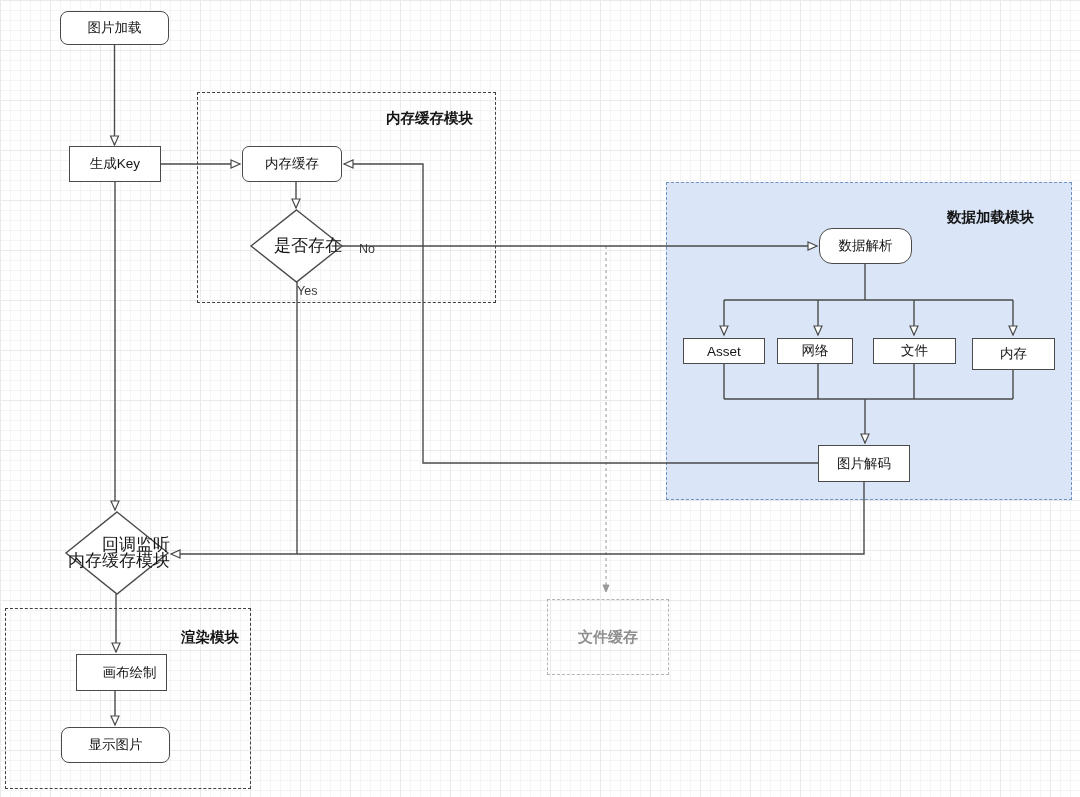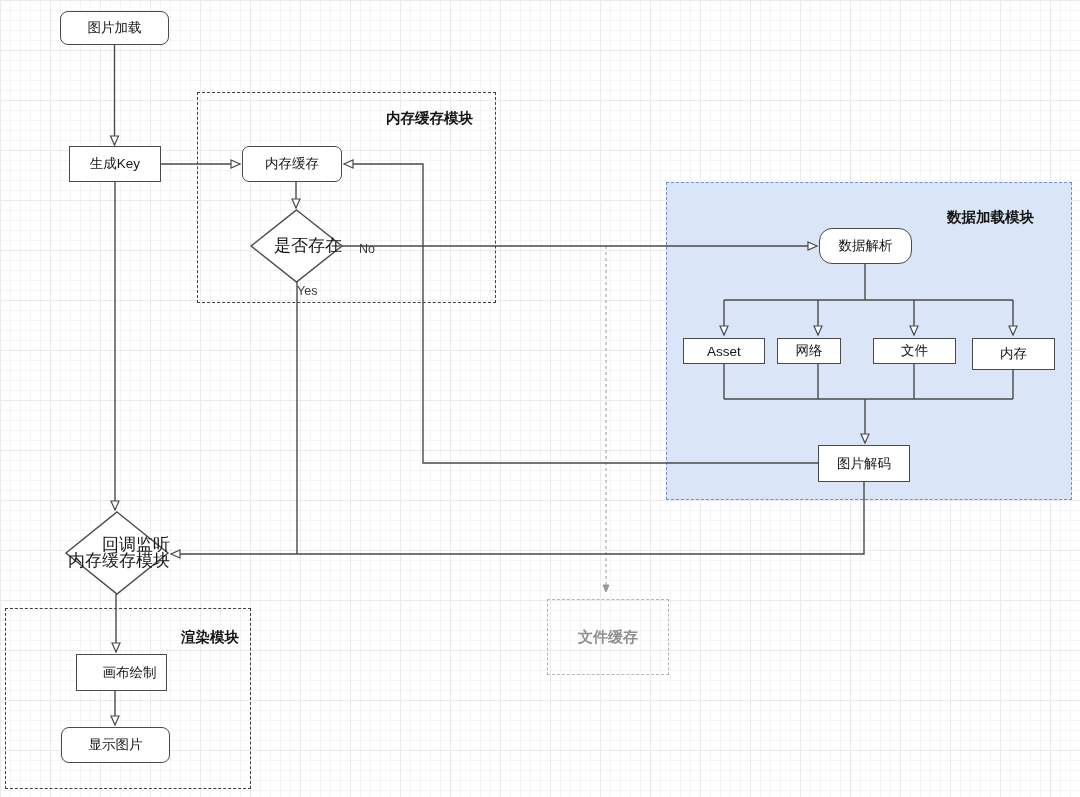--- a/index.html
+++ b/index.html
@@ -148,21 +148,21 @@
     <span>内存缓存</span>
   </div>
 
   <div class="node" style="left:819px;top:228px;width:93px;height:36px;border-radius:13px;">
     <span>数据解析</span>
   </div>
 
   <div class="node" style="left:683px;top:338px;width:82px;height:26px;">
     <span>Asset</span>
   </div>
-  <div class="node" style="left:777px;top:338px;width:64px;height:26px;">
+  <div class="node" style="left:777px;top:338px;width:76px;height:26px;">
     <span>网络</span>
   </div>
   <div class="node" style="left:873px;top:338px;width:83px;height:26px;">
     <span>文件</span>
   </div>
   <div class="node" style="left:972px;top:338px;width:83px;height:32px;">
     <span>内存</span>
   </div>
 
   <div class="node" style="left:818px;top:445px;width:92px;height:37px;">

